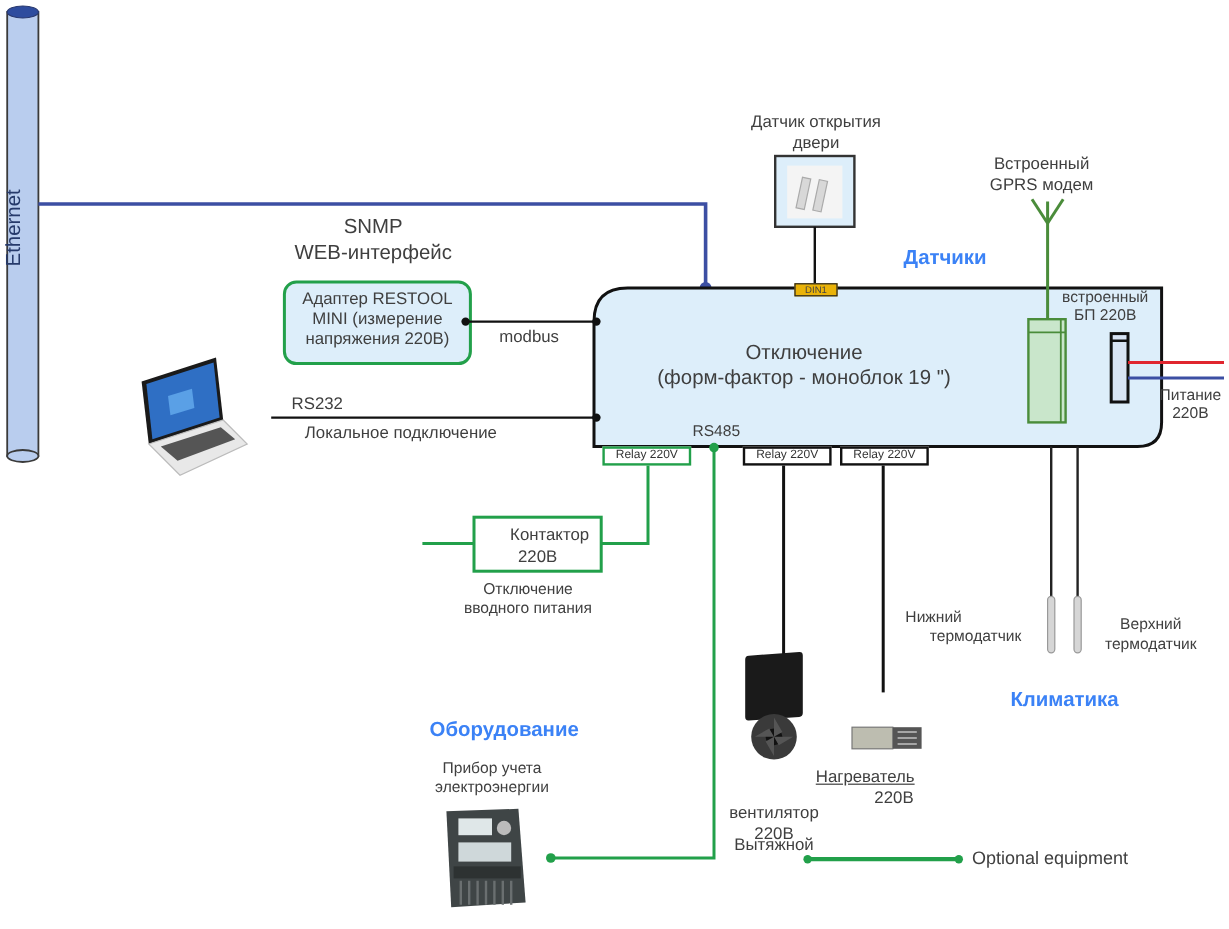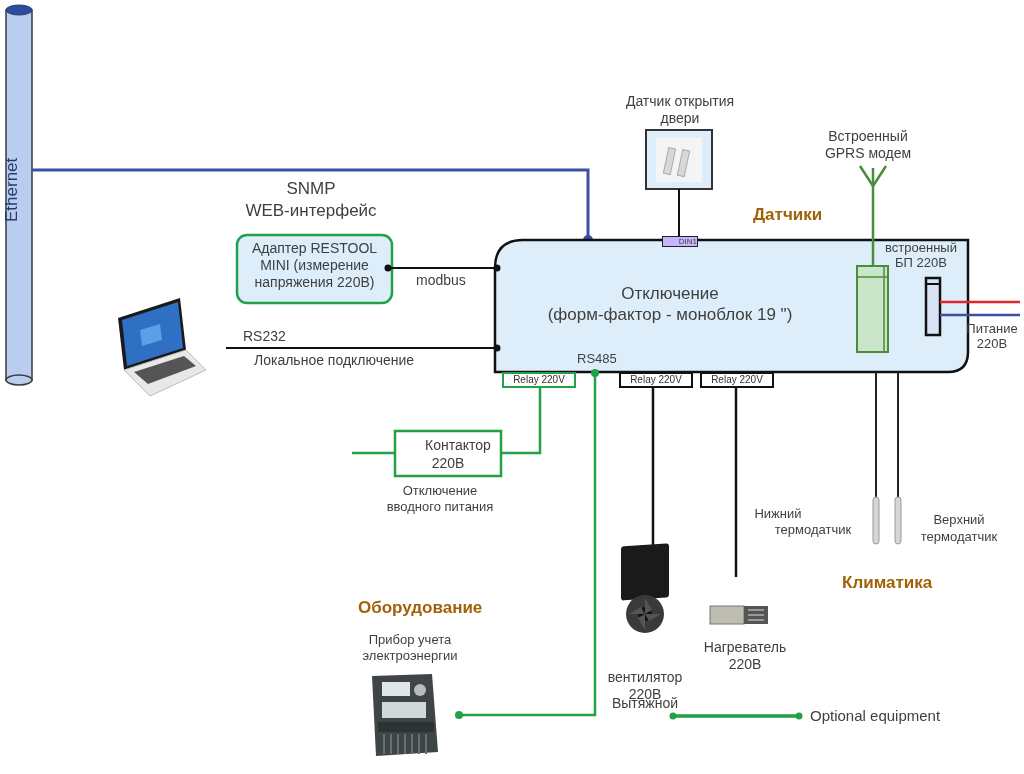--- a/index.html
+++ b/index.html
@@ -2,26 +2,26 @@
 <html><head>
 <meta charset="utf-8">
 <style>
   html, body { margin: 0; padding: 0; background: #ffffff; }
   body { width: 1024px; height: 774px; position: relative; overflow: hidden;
          font-family: "Liberation Sans", sans-serif; color: #3a3a3a; }
   svg#diagram { position: absolute; left: 0; top: 0; }
   .lbl { position: absolute; font-size: 14px; color: #3f3f3f; text-align: center; line-height: 17px; white-space: nowrap; }
   .lbl-l { text-align: left; }
   .big { font-size: 17px; line-height: 21px; }
-  .heading { position: absolute; font-weight: bold; font-size: 17px; color: #a16207; white-space: nowrap; }
+  .heading { position: absolute; font-weight: bold; font-size: 17px; color: #3b82f6; white-space: nowrap; }
   .relay { position: absolute; height: 12px; font-size: 10px; line-height: 12px; text-align: center;
            background: #fff; border: 2px solid #111; color: #333; }
   .relay.green { border-color: #22a04a; }
-  .din { position: absolute; font-size: 8px; line-height: 9px; background: #c4b5fd; border: 1px solid #222;
-         text-align: right; color: #444; }
+  .din { position: absolute; font-size: 8px; line-height: 9px; background: #eab308; border: 1px solid #222;
+         text-align: center; color: #444; }
   .ethernet-text { position: absolute; left: 2px; top: 162px; transform-origin: left top;
                    transform: rotate(-90deg) translate(-60px, 0); font-size: 17px; color: #263a6b; }
 </style>
 </head>
 <body>
 
 <svg id="diagram" width="1024" height="774" viewBox="0 0 1024 774">
 
   <g>
     <rect x="6" y="10" width="26" height="370" fill="#b9cdee" stroke="#3a3a3a" stroke-width="1.5"></rect>
@@ -180,16 +180,16 @@
 
 <div class="heading" style="left:358px; top:598px;">Оборудование</div>
 
 <div class="lbl" style="left:350px; top:632px; width:120px; font-size:13px; line-height:16px;">Прибор учета</div>
 <div class="lbl" style="left:350px; top:648px; width:120px; font-size:13px; line-height:16px;">электроэнергии</div>
 
 <div class="lbl" style="left:595px; top:652px; width:100px;margin-top:43px;">Вытяжной</div>
 <div class="lbl" style="left:595px; top:669px; width:100px;">вентилятор</div>
 <div class="lbl" style="left:595px; top:686px; width:100px;">220В</div>
 
-<div class="lbl" style="left:690px; top:639px; width:110px;">Нагреватель</div>
+<div class="lbl" style="left:666px; top:639px; width:110px;text-decoration:underline;">Нагреватель</div>
 <div class="lbl" style="left:690px; top:656px; width:110px;">220В</div>
 
 <div class="lbl lbl-l" style="left:810px; top:707px; font-size:15px;">Optional equipment</div>
 
 </body></html>

